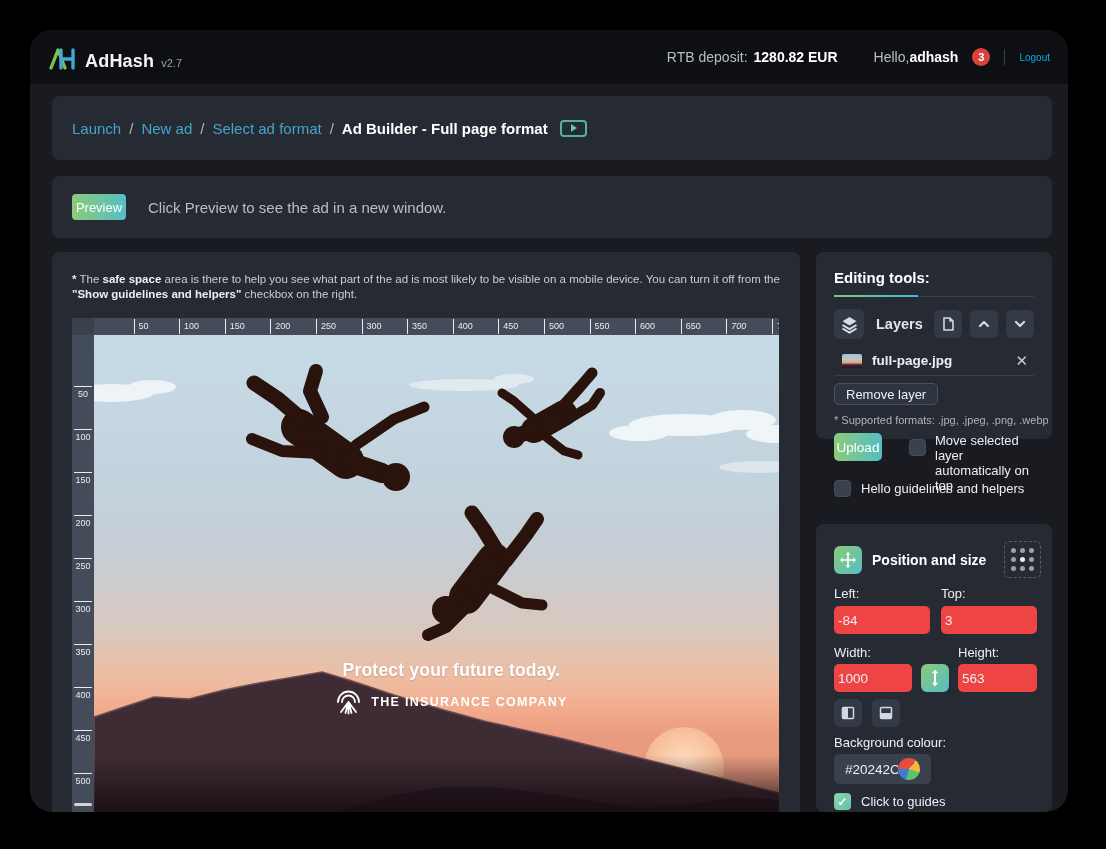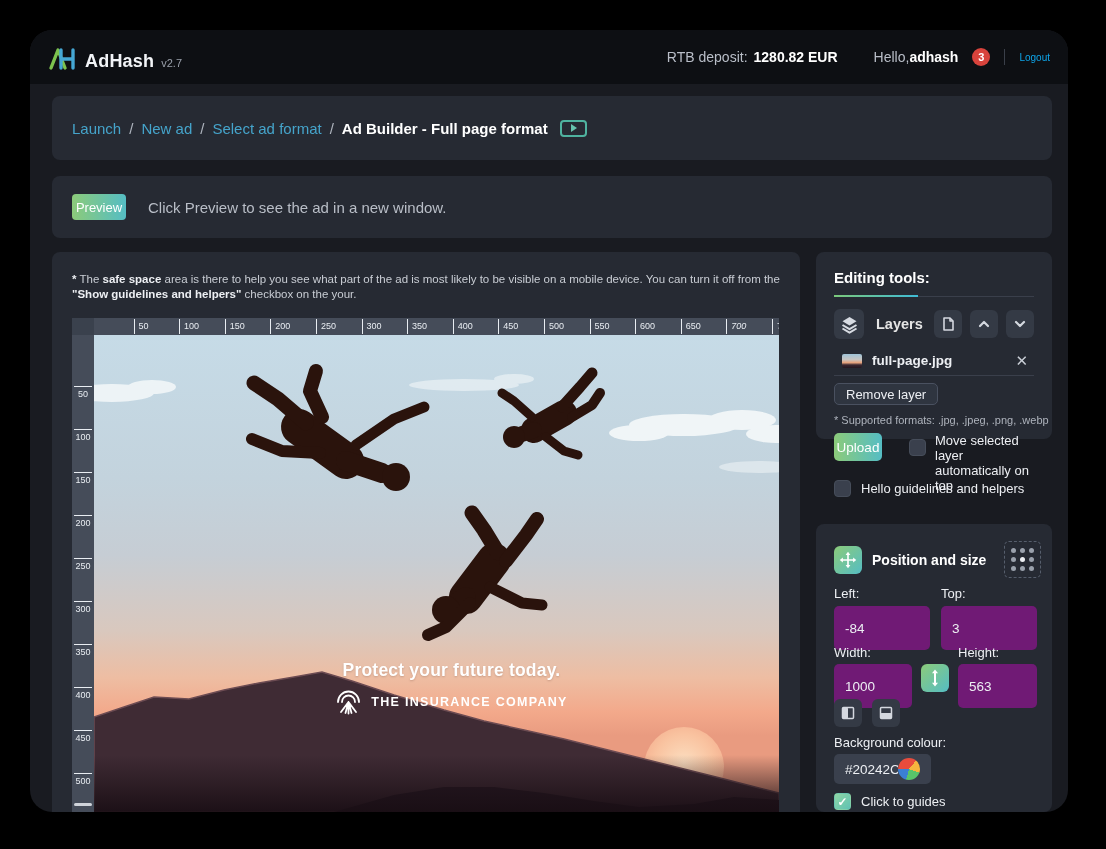--- a/index.html
+++ b/index.html
@@ -99,22 +99,22 @@
 
   .pos-header { position:absolute; left:18px; top:17px; right:11px; display:flex; align-items:center; }
   .grad-icon { width:28px; height:28px; border-radius:6px; background:linear-gradient(135deg,#8CCB7A,#55BDC4);
                display:inline-flex; align-items:center; justify-content:center; border:none; cursor:pointer; }
   .pos-title { color:#FFFFFF; font-size:14px; font-weight:bold; margin-left:10px; }
   .dotgrid { margin-left:auto; display:grid; grid-template-columns:repeat(3,5px); gap:4px; padding:6px;
              border:1px dashed #565E6C; border-radius:5px; cursor:pointer; }
   .dot { width:5px; height:5px; border-radius:50%; background:#9AA1AC; }
   .dot.c { background:#EDEFF3; }
   .fld-label { position:absolute; color:#EDEFF3; font-size:13px; }
-  .txt-input { position:absolute; height:44px; background:#701a75; border:none; border-radius:5px;
-               color:#EDEFF3; font-size:13.5px; font-family:inherit; padding:0 11px; }
+  .txt-input { position:absolute; height:28px; background:#ef4444; border:none; border-radius:5px;
+               color:#EDEFF3; font-size:13.5px; font-family:inherit; padding:0 4px; }
   .split-btn { position:absolute; top:175px; width:28px; height:28px; }
   .bg-input-wrap { position:absolute; left:18px; top:230px; width:97px; height:30px; background:#3A404D;
                    border-radius:5px; display:flex; align-items:center; }
   .bg-input { position:static; background:transparent; width:64px; height:28px; padding:0 0 0 11px; }
   .color-wheel { width:22px; height:22px; border-radius:50%; cursor:pointer;
                  background:conic-gradient(from -40deg,#E84C3D 0 80deg,#F5B63F 80deg 150deg,#58C46A 150deg 235deg,#3B7FD4 235deg 310deg,#E84C3D 310deg 360deg); }
   .snap-row { position:absolute; left:18px; top:269px; display:flex; align-items:center; gap:10px; }
 </style>
 </head>
 <body>
@@ -155,21 +155,21 @@
       <span class="play-tri"></span>
     </span>
   </nav>
 
   <div class="panel preview-bar">
     <button class="btn-gradient preview-btn">Preview</button>
     <span class="preview-caption">Click Preview to see the ad in a new window.</span>
   </div>
 
   <section class="panel editor">
-    <p class="note"><b>*</b><span> The </span><b>safe space</b><span> area is there to help you see what part of the ad is most likely to be visible on a mobile device. You can turn it off from the </span><b>"Show guidelines and helpers"</b><span> checkbox on the your.</span></p>
+    <p class="note"><b>*</b><span> The </span><b>safe space</b><span> area is there to help you see what part of the ad is most likely to be visible on a mobile device. You can turn it off from the </span><b>"Show guidelines and helpers"</b><span> checkbox on the right.</span></p>
 
     <div class="ruler-corner"></div>
     <div class="h-ruler">
         <span class="htick" style="left: 39.5px;">50</span>
         <span class="htick" style="left: 85.1px;">100</span>
         <span class="htick" style="left: 130.7px;">150</span>
         <span class="htick" style="left: 176.3px;">200</span>
         <span class="htick" style="left: 221.9px;">250</span>
         <span class="htick" style="left: 267.5px;">300</span>
         <span class="htick" style="left: 313.1px;">350</span>

